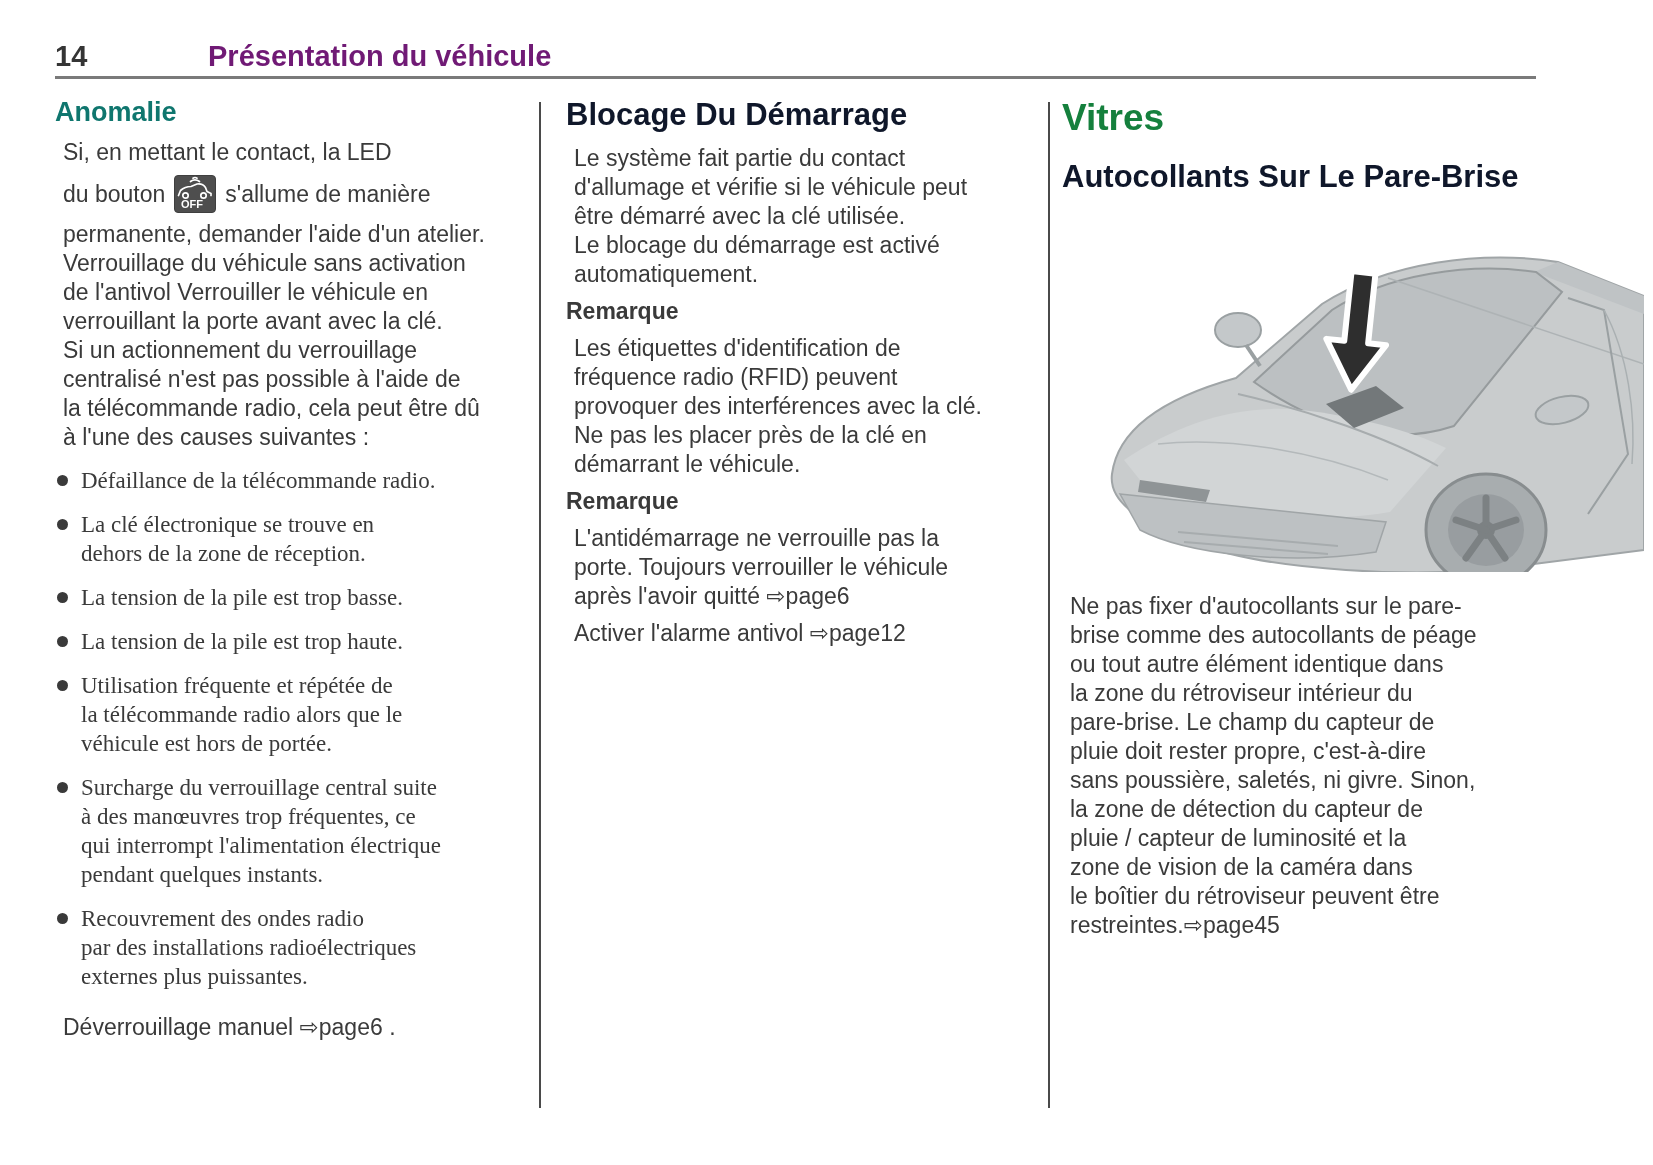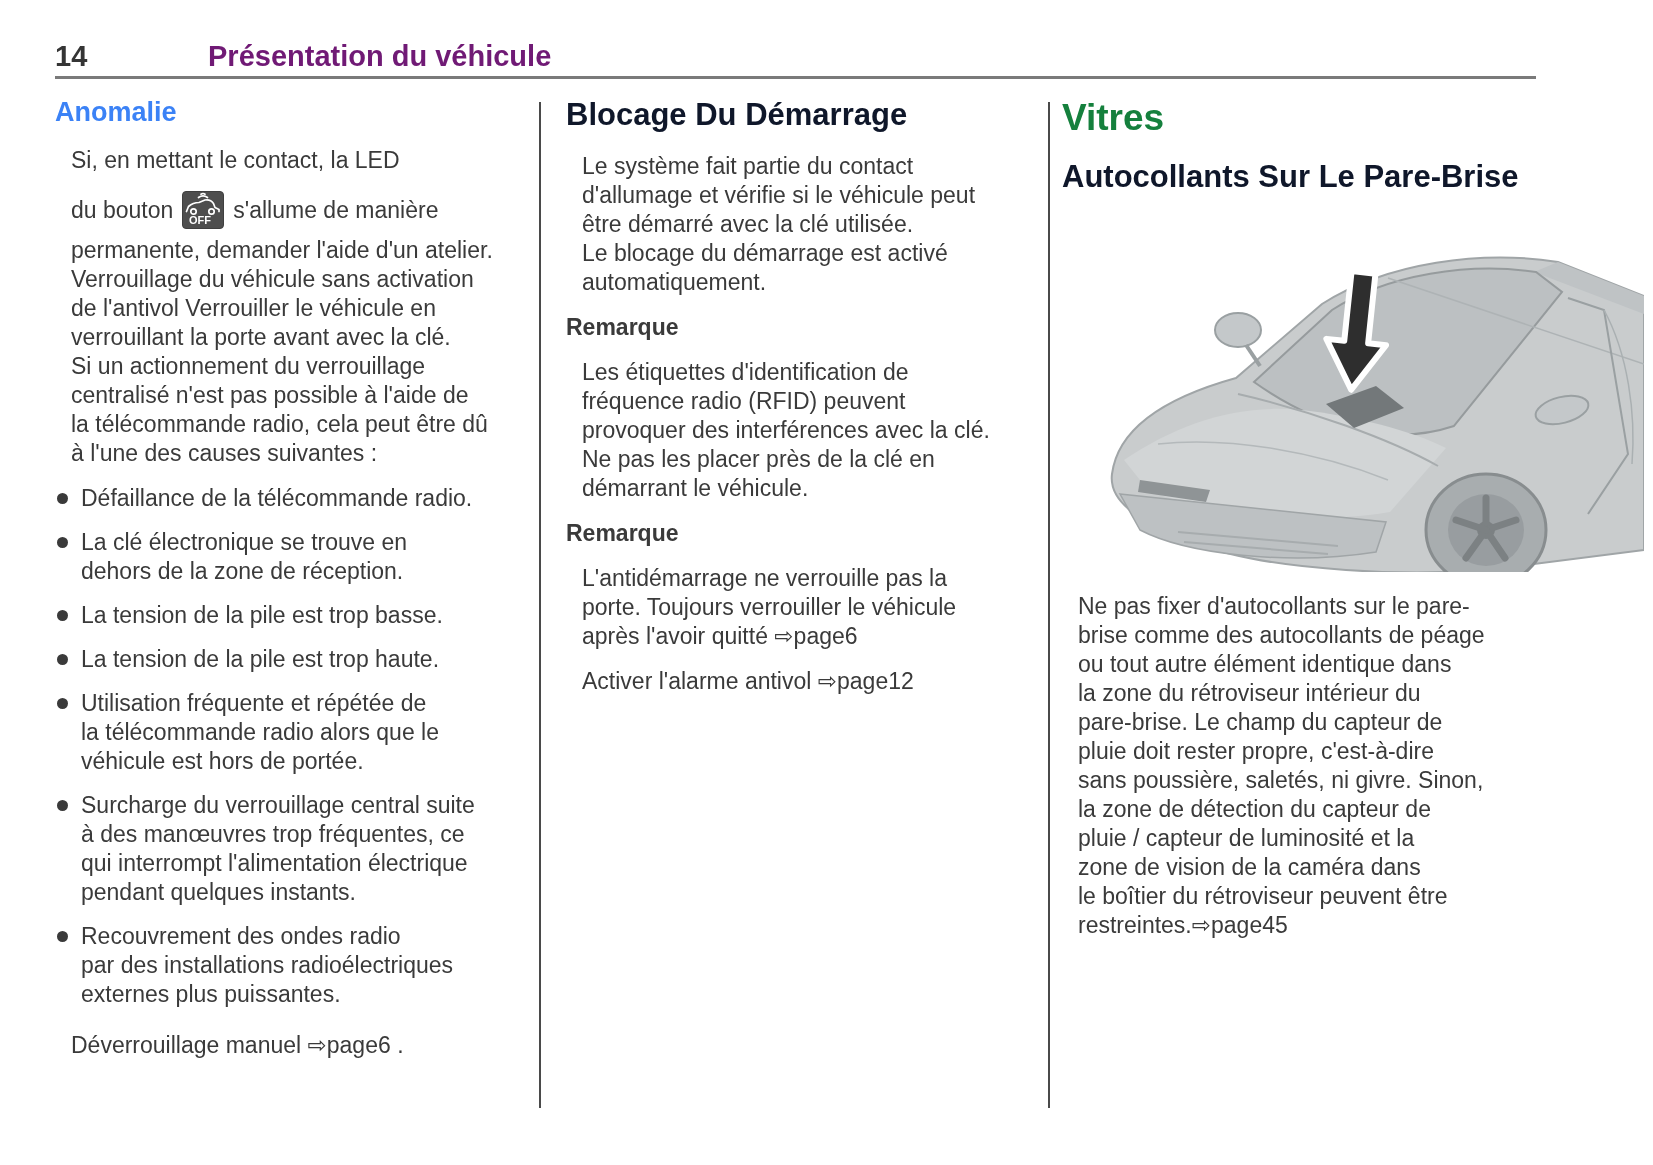--- a/index.html
+++ b/index.html
@@ -20,31 +20,31 @@
   .divider { position:absolute; top:102px; width:2px; height:1006px; background:#4a4a4a; }
   .divider.d1 { left:539px; }
   .divider.d2 { left:1048px; }
 
   
   .col { position:absolute; top:94px; font-size:23px; line-height:29px; }
   .col-left   { left:55px;   width:485px; }
   .col-middle { left:566px;  width:474px; }
   .col-right  { left:1062px; width:586px; }
 
-  p, .para { margin:16px; white-space:pre-line; }
+  p, .para { margin:8px; white-space:pre-line; }
 
-  .h-sub     { font-size:27px; line-height:36px; font-weight:bold; color:#3b82f6; margin:0; }
+  .h-sub     { font-size:27px; line-height:36px; font-weight:bold; color:#0f766e; margin:0; }
   .h-section { font-size:31px; line-height:42px; font-weight:bold; color:#0f172a; margin:0 0 6px 0; }
   .h-chapter { font-size:37px; line-height:48px; font-weight:bold; color:#15803d; margin:0 0 14px 0; }
   .col-right .h-section { margin:6px 0 4px 0; }
 
   .note-label { font-weight:bold; white-space:pre-line; }
 
   ul.causes { list-style:none; margin:14px 0 0 0; padding:0; }
-  ul.causes li { position:relative; padding-left:26px; margin-bottom:15px; white-space:pre-line; }
+  ul.causes li { position:relative; padding-left:26px; margin-bottom:15px; white-space:pre-line;font-family:Liberation Serif, serif; }
   ul.causes li::before {
     content:""; position:absolute; left:2px; top:9px;
     width:11px; height:11px; border-radius:50%; background:#3a3a3a;
   }
 
   .manual-unlock { margin-top:22px; }
   .pageref { color:inherit; text-decoration:none; white-space:pre-line; }
 
   .btn-icon { display:inline-block; vertical-align:-11px; margin:0 9px; }
 

